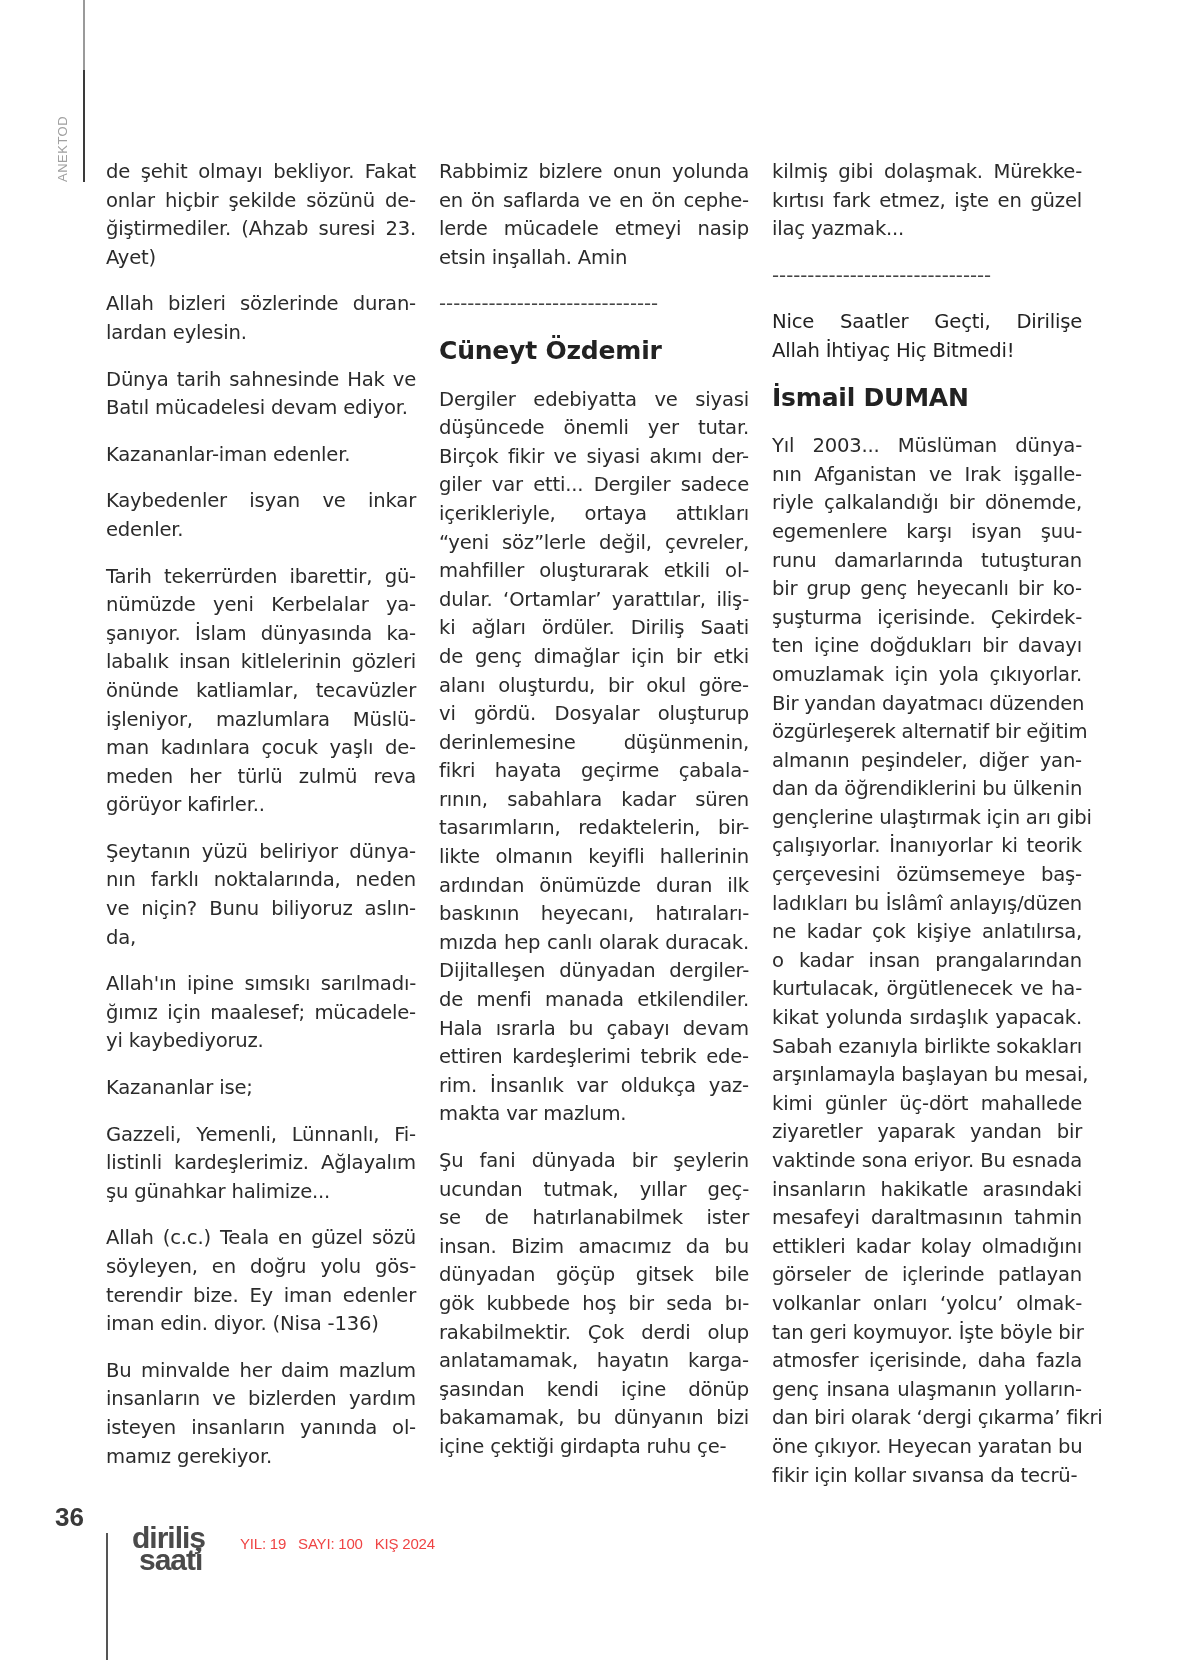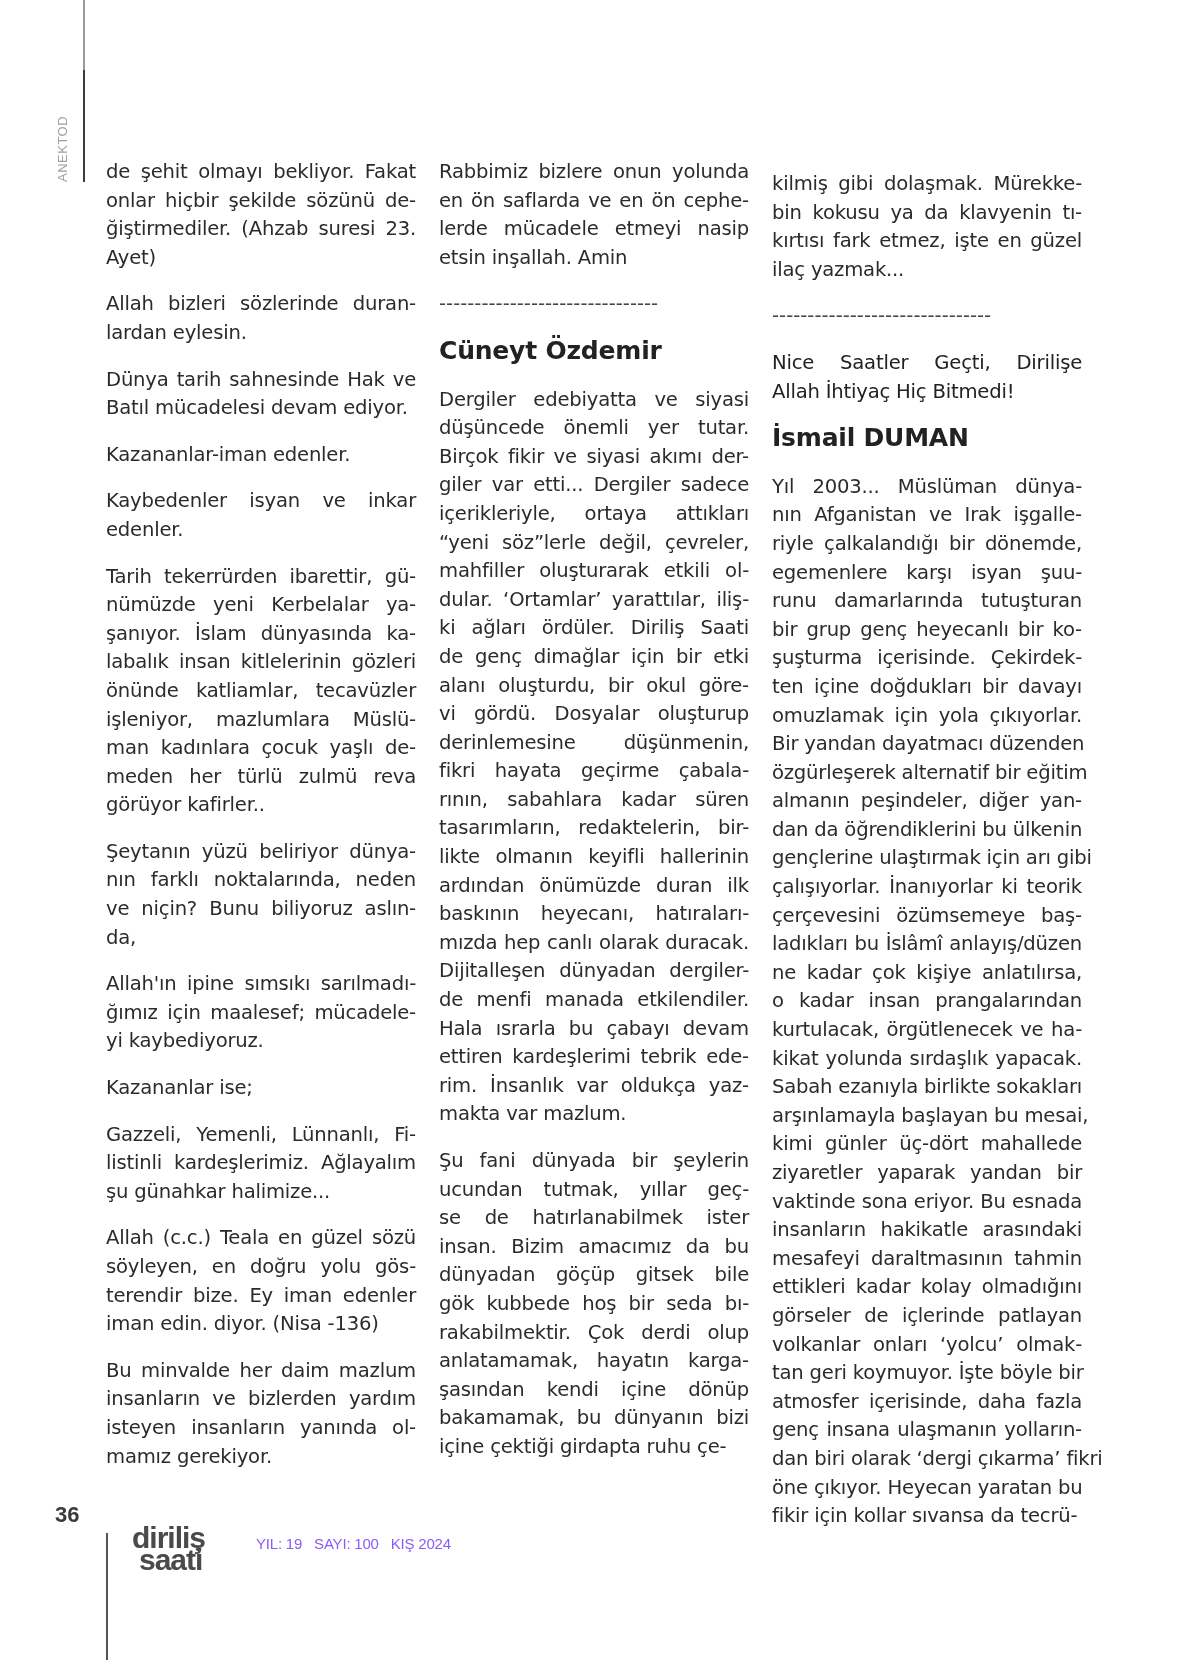--- a/index.html
+++ b/index.html
@@ -16,44 +16,44 @@
       font-family: "Liberation Sans", sans-serif; font-size: 13px; letter-spacing: 0.5px;
       color: #a0a0a0; white-space: nowrap;
     }
     .col {
       position: absolute; top: 158px; width: 310px;
       font-size: 19.6px; line-height: 28.6px; color: #2b2b2b;
       letter-spacing: -0.2px;
     }
     .col1 { left: 106px; }
     .col2 { left: 439px; width: 310px; }
-    .col3 { left: 772px; width: 310px; margin-top: 12px; }
+    .col3 { left: 772px; width: 310px; }
     .col p { margin: 0 0 18px 0; text-align: justify; hyphens: manual; }
     .col p .ln { display: block; text-align: justify; text-align-last: justify; white-space: nowrap; }
     .col p .ln.last { text-align-last: left; }
     .sep { margin: 4px 0 18px 0; letter-spacing: 0px; white-space: nowrap; overflow: hidden; color: #444; }
     .author { font-weight: bold; margin: 0 0 20px 0; font-size: 25px; color: #222; }
     .headline { font-weight: normal; margin: 0 0 18px 0; color: #222; }
     .headline .ln { display: block; text-align: justify; text-align-last: justify; white-space: nowrap; }
     .headline .ln.last { text-align-last: left; }
     .footer-num {
       position: absolute; left: 55px; top: 1502px;
-      font-family: "Liberation Sans", sans-serif; font-weight: bold; font-size: 22px; color: #3a3a3a;
+      font-family: "Liberation Sans", sans-serif; font-weight: bold; font-size: 26px; color: #3a3a3a;
     }
     .footer-rule { position: absolute; left: 106px; top: 1533px; width: 1.5px; height: 127px; background: #555; }
     .logo {
       position: absolute; left: 132px; top: 1527px;
       font-family: "Liberation Sans", sans-serif; font-weight: bold; color: #4a4a4a;
       font-size: 30px; line-height: 22px; letter-spacing: -1px;
     }
     .logo span { display: block; }
     .logo .l2 { padding-left: 7px; }
     .issue {
-      position: absolute; left: 256px; top: 1535px;
-      font-family: "Liberation Sans", sans-serif; font-size: 15px; color: #8b5cf6; letter-spacing: -0.2px; white-space: nowrap;
+      position: absolute; left: 240px; top: 1535px;
+      font-family: "Liberation Sans", sans-serif; font-size: 15px; color: #ef4444; letter-spacing: -0.2px; white-space: nowrap;
     }
     .issue span { margin-right: 8px; }
   </style>
 </head>
 <body>
 
 <div class="side-rule-top"></div>
 <div class="side-rule-bot"></div>
 <div class="section-tag">ANEKTOD</div>
 
@@ -173,21 +173,20 @@
         <span class="ln">şasından kendi içine dönüp</span>
         <span class="ln">bakamamak, bu dünyanın bizi</span>
         <span class="ln last">içine çektiği girdapta ruhu çe-</span>
       </p>
     </div>
 </div>
 
 <div class="col col3">
   <p>
       <span class="ln">kilmiş gibi dolaşmak. Mürekke-</span>
-      <span class="ln">bin kokusu ya da klavyenin tı-</span>
       <span class="ln">kırtısı fark etmez, işte en güzel</span>
       <span class="ln last">ilaç yazmak...</span>
     </p>
   <div class="sep">-------------------------------</div>
   <div class="headline">
       <span class="ln">Nice Saatler Geçti, Dirilişe</span>
       <span class="ln last">Allah İhtiyaç Hiç Bitmedi!</span>
     </div>
   <div class="author">İsmail DUMAN</div>
   <div>

